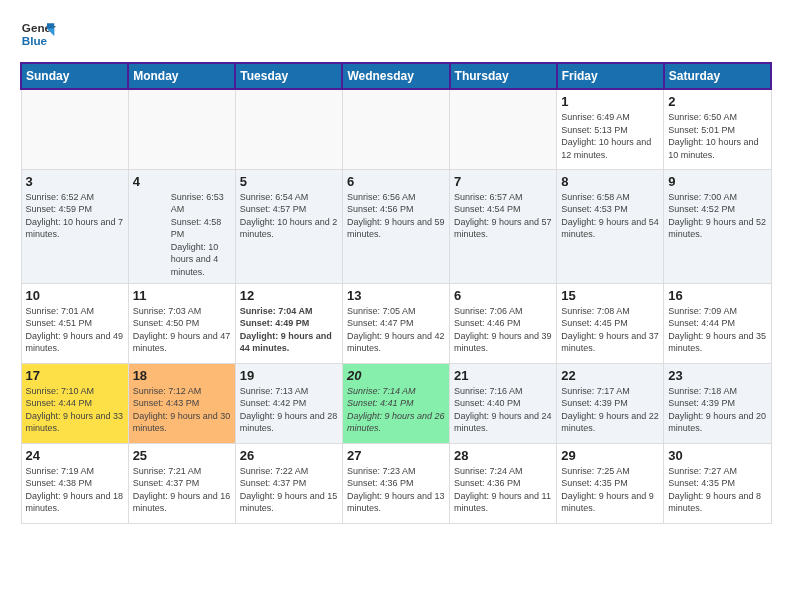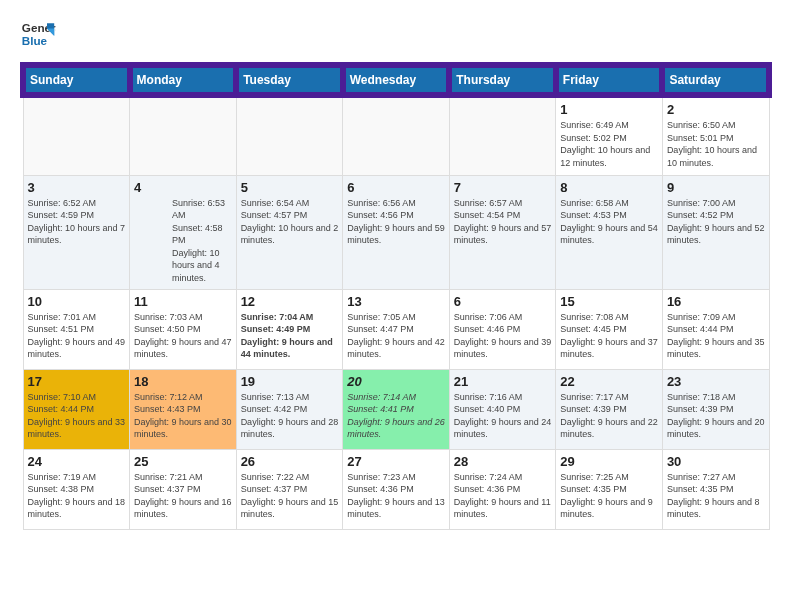--- a/index.html
+++ b/index.html
@@ -48,21 +48,21 @@
       border-collapse: collapse;
       table-layout: fixed;
     }
     .calendar th {
       background: #1a6faf;
       color: #fff;
       font-size: 12px;
       font-weight: bold;
       padding: 5px 4px;
       text-align: left;
-      border: 6px solid #4c1d95;
+      border: 2px solid #4c1d95;
     }
     .calendar td {
       vertical-align: top;
       border: 1px solid #ddd;
       padding: 4px 4px;
       font-size: 9.5px;
       color: #333;
       background: #fff;
       height: 80px;
     }
@@ -119,21 +119,21 @@
     <tbody id="calendar-body">
     <tr>
           <td class="empty"></td>
           <td class="empty"></td>
           <td class="empty"></td>
           <td class="empty"></td>
           <td class="empty"></td>
           <td>
             <span class="day-number">1</span>
             <div class="day-info" style="white-space: pre-line;">Sunrise: 6:49 AM
-Sunset: 5:02 PM
+Sunset: 5:13 PM
 Daylight: 10 hours and 12 minutes.</div>
           </td>
           <td>
             <span class="day-number">2</span>
             <div class="day-info" style="white-space: pre-line;">Sunrise: 6:50 AM
 Sunset: 5:01 PM
 Daylight: 10 hours and 10 minutes.</div>
           </td>
         </tr>
         <tr>
@@ -218,21 +218,21 @@
 Daylight: 9 hours and 37 minutes.</div>
           </td>
           <td>
             <span class="day-number">16</span>
             <div class="day-info" style="white-space: pre-line;">Sunrise: 7:09 AM
 Sunset: 4:44 PM
 Daylight: 9 hours and 35 minutes.</div>
           </td>
         </tr>
         <tr>
-          <td style="background: #eab308;">
+          <td style="background: #fde047;">
             <span class="day-number">17</span>
             <div class="day-info" style="white-space: pre-line;">Sunrise: 7:10 AM
 Sunset: 4:44 PM
 Daylight: 9 hours and 33 minutes.</div>
           </td>
           <td style="background: #fdba74;">
             <span class="day-number">18</span>
             <div class="day-info" style="white-space: pre-line;">Sunrise: 7:12 AM
 Sunset: 4:43 PM
 Daylight: 9 hours and 30 minutes.</div>

